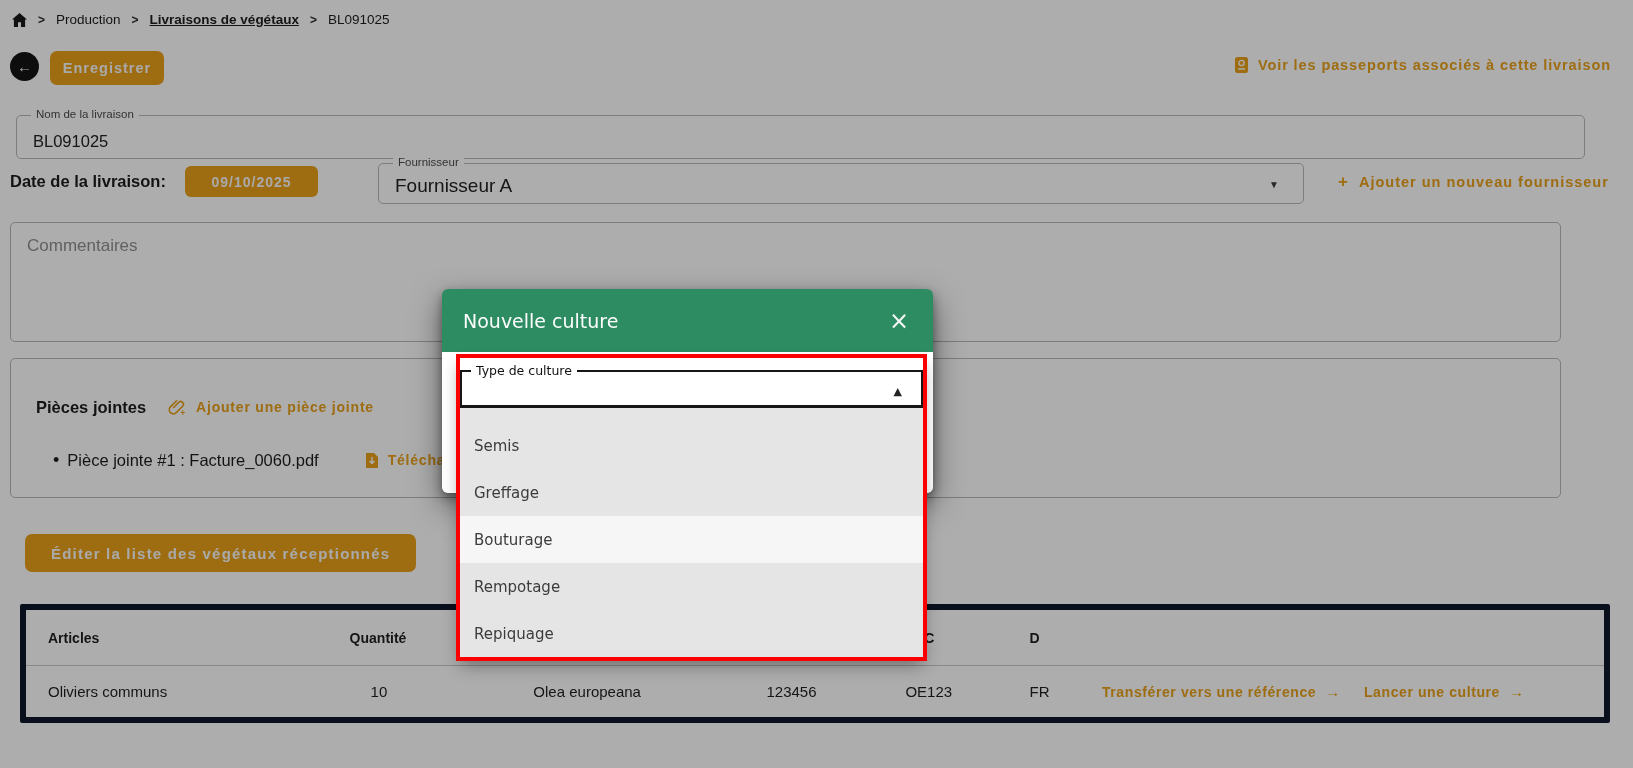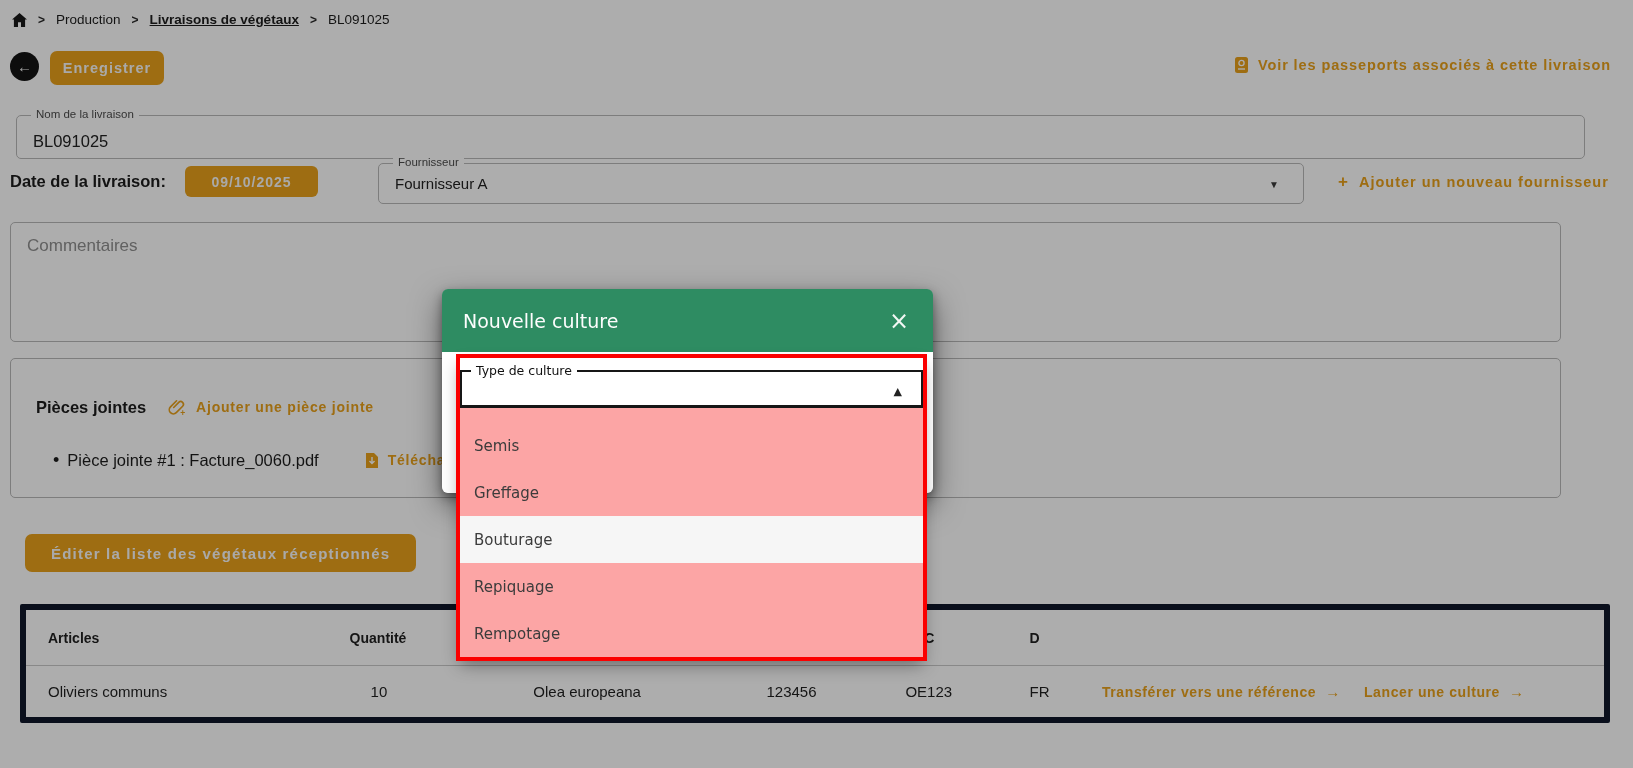--- a/index.html
+++ b/index.html
@@ -24,21 +24,21 @@
   .outlined { position:absolute; border:1px solid #b9b9b9; border-radius:5px; background:#fff; }
   .flabel { position:absolute; top:-8px; left:14px; background:#fff; padding:0 5px; font-size:11.5px; color:#4c4c4c; }
   .name-field { left:16px; top:105px; width:1569px; height:44px;margin-top:10px; }
   .name-field input { width:100%; height:100%; border:none; outline:none; background:transparent;
                       font:16.5px "Liberation Sans",sans-serif; color:#222; padding:8px 16px 0 16px; }
 
   .date-label { position:absolute; left:10px; top:172px; font-size:16.5px; font-weight:700; color:#1d1d1d; }
   .date-btn { position:absolute; left:185px; top:166px; width:133px; height:31px; font-size:14px; border-radius:6px; }
 
   .supplier-select { left:378px; top:163px; width:926px; height:41px; cursor:pointer; }
-  .supplier-value { position:absolute; left:16px; top:11px; font-size:15px; color:#222; }
+  .supplier-value { position:absolute; left:16px; top:11px; font-size:19px; color:#222; }
   .caret-down { position:absolute; right:24px; top:15px; font-size:10px; color:#3a3a3a; }
 
   .add-supplier { position:absolute; left:1338px; top:172px; display:flex; gap:10px; align-items:center;
                   color:#e9a11b; font-weight:700; font-size:14.5px; letter-spacing:1px; cursor:pointer; }
   .plus-glyph { font-size:17px; font-weight:700; }
 
   .comments { left:10px; top:222px; width:1551px; height:120px; }
   .comments textarea { width:100%; height:100%; border:none; outline:none; resize:none; background:transparent;
                        font:17px "Liberation Sans",sans-serif; color:#333; padding:13px 16px; }
   .comments textarea::placeholder { color:#8f8f8f; }
@@ -77,21 +77,21 @@
   .modal { position:absolute; left:442px; top:289px; width:491px; height:204px; z-index:20;
            border-radius:6px; box-shadow:0 12px 30px rgba(0,0,0,0.5), 0 4px 10px rgba(0,0,0,0.35);
            font-family:"DejaVu Sans", sans-serif; }
   .modal-header { height:63px; background:#2e8c62; border-radius:6px 6px 0 0; display:flex;
                   align-items:center; justify-content:space-between; padding:0 20px 0 21px; }
   .modal-title { color:#fdfdfd; font-size:19px; }
   .modal-close { color:#f2f7f4; font-size:24px; line-height:1; cursor:pointer; padding:2px 4px; }
   .modal-body { height:141px; background:#fff; border-radius:0 0 6px 6px; }
 
   .dropdown-stack { position:absolute; left:460px; top:358px; width:463px; height:299px; z-index:25;
-                    background:#fca5a5; font-family:"DejaVu Sans", sans-serif;
+                    background:#e5e5e5; font-family:"DejaVu Sans", sans-serif;
                     box-shadow:0 8px 16px rgba(0,0,0,0.38); }
   .select-head { position:relative; height:50px; background:#fff; cursor:pointer; }
   .select-outline { position:absolute; left:0; right:0; top:12px; bottom:0;
                     border:2px solid #161616; border-bottom-width:3px; }
   .select-label { position:absolute; top:5px; left:11px; background:#fff; padding:0 5px;
                   font-size:12.5px; color:#111; z-index:1; }
   .caret-up { position:absolute; right:21px; top:27px; font-size:11px; color:#222; }
   .menu { list-style:none; padding-top:14px; }
   .menu li { height:47px; display:flex; align-items:center; padding-left:14px;
              font-size:15px; color:#3c3c3c; cursor:pointer; }
@@ -234,20 +234,20 @@
   <div class="dropdown-stack">
     <div class="select-head">
       <span class="select-label">Type de culture</span>
       <div class="select-outline"></div>
       <span class="caret-up">▲</span>
     </div>
     <ul class="menu">
       <li>Semis</li>
       <li>Greffage</li>
       <li class="hovered">Bouturage</li>
+      <li>Rempotage</li>
       <li>Repiquage</li>
-      <li>Rempotage</li>
     </ul>
   </div>
 
   <div class="red-annotation"></div>
 
 </div>
 
 </body></html>

